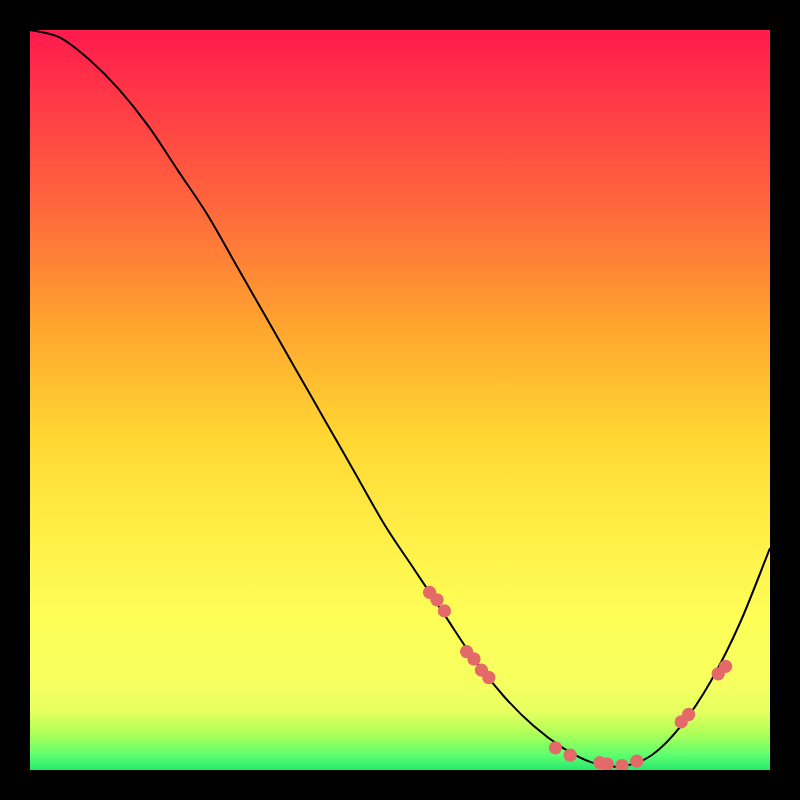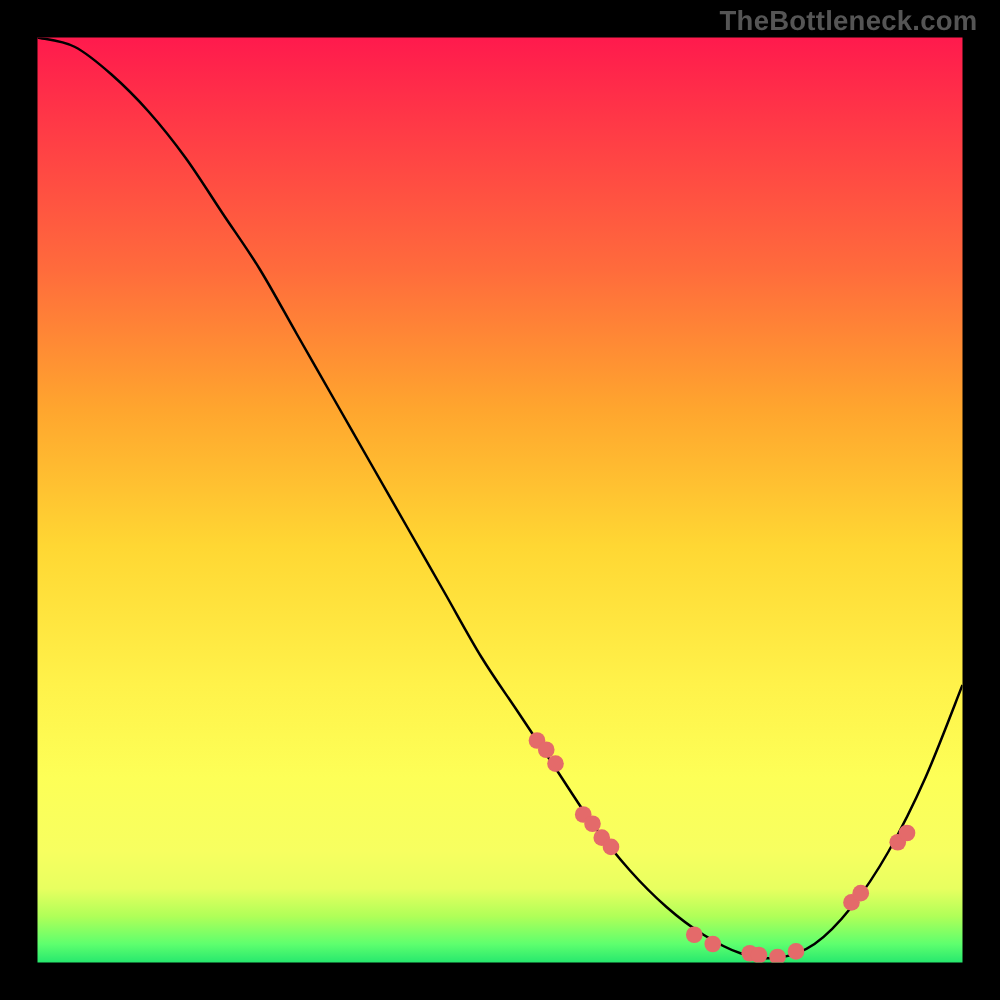--- a/index.html
+++ b/index.html
@@ -54,21 +54,20 @@
     width: 740px;
     height: 740px;
     z-index: 5;
   }
 </style>
 </head>
 <body>
 
 <div class="container">
 
-  <div class="watermark">TheBottleneck.com</div>
 
   <div class="plot-area"></div>
 
   <svg class="overlay" viewBox="0 0 100 100" preserveAspectRatio="none">
     <path id="curve-path" fill="none" stroke="#000000" stroke-width="2" vector-effect="non-scaling-stroke" d="M 0 0 C 0.67 0.17, 2.67 0.33, 4.00 1.00 C 5.33 1.67, 6.67 2.83, 8.00 4.00 C 9.33 5.17, 10.67 6.50, 12.00 8.00 C 13.33 9.50, 14.67 11.17, 16.00 13.00 C 17.33 14.83, 18.67 17.00, 20.00 19.00 C 21.33 21.00, 22.67 22.83, 24.00 25.00 C 25.33 27.17, 26.67 29.67, 28.00 32.00 C 29.33 34.33, 30.67 36.67, 32.00 39.00 C 33.33 41.33, 34.67 43.67, 36.00 46.00 C 37.33 48.33, 38.67 50.67, 40.00 53.00 C 41.33 55.33, 42.67 57.67, 44.00 60.00 C 45.33 62.33, 46.67 64.83, 48.00 67.00 C 49.33 69.17, 50.67 71.00, 52.00 73.00 C 53.33 75.00, 54.67 77.00, 56.00 79.00 C 57.33 81.00, 58.67 83.17, 60.00 85.00 C 61.33 86.83, 62.67 88.50, 64.00 90.00 C 65.33 91.50, 66.67 92.83, 68.00 94.00 C 69.33 95.17, 70.67 96.17, 72.00 97.00 C 73.33 97.83, 74.67 98.58, 76.00 99.00 C 77.33 99.42, 78.67 99.67, 80.00 99.50 C 81.33 99.33, 82.67 98.92, 84.00 98.00 C 85.33 97.08, 86.67 95.67, 88.00 94.00 C 89.33 92.33, 90.67 90.33, 92.00 88.00 C 93.33 85.67, 94.67 83.00, 96.00 80.00 C 97.33 77.00, 99.33 71.67, 100.00 70.00"></path>
     <g id="markers-group">
         <circle cx="54" cy="76" r="0.9" fill="#e46a6a"></circle>
         <circle cx="55" cy="77" r="0.9" fill="#e46a6a"></circle>
         <circle cx="56" cy="78.5" r="0.9" fill="#e46a6a"></circle>
         <circle cx="59" cy="84" r="0.9" fill="#e46a6a"></circle>

